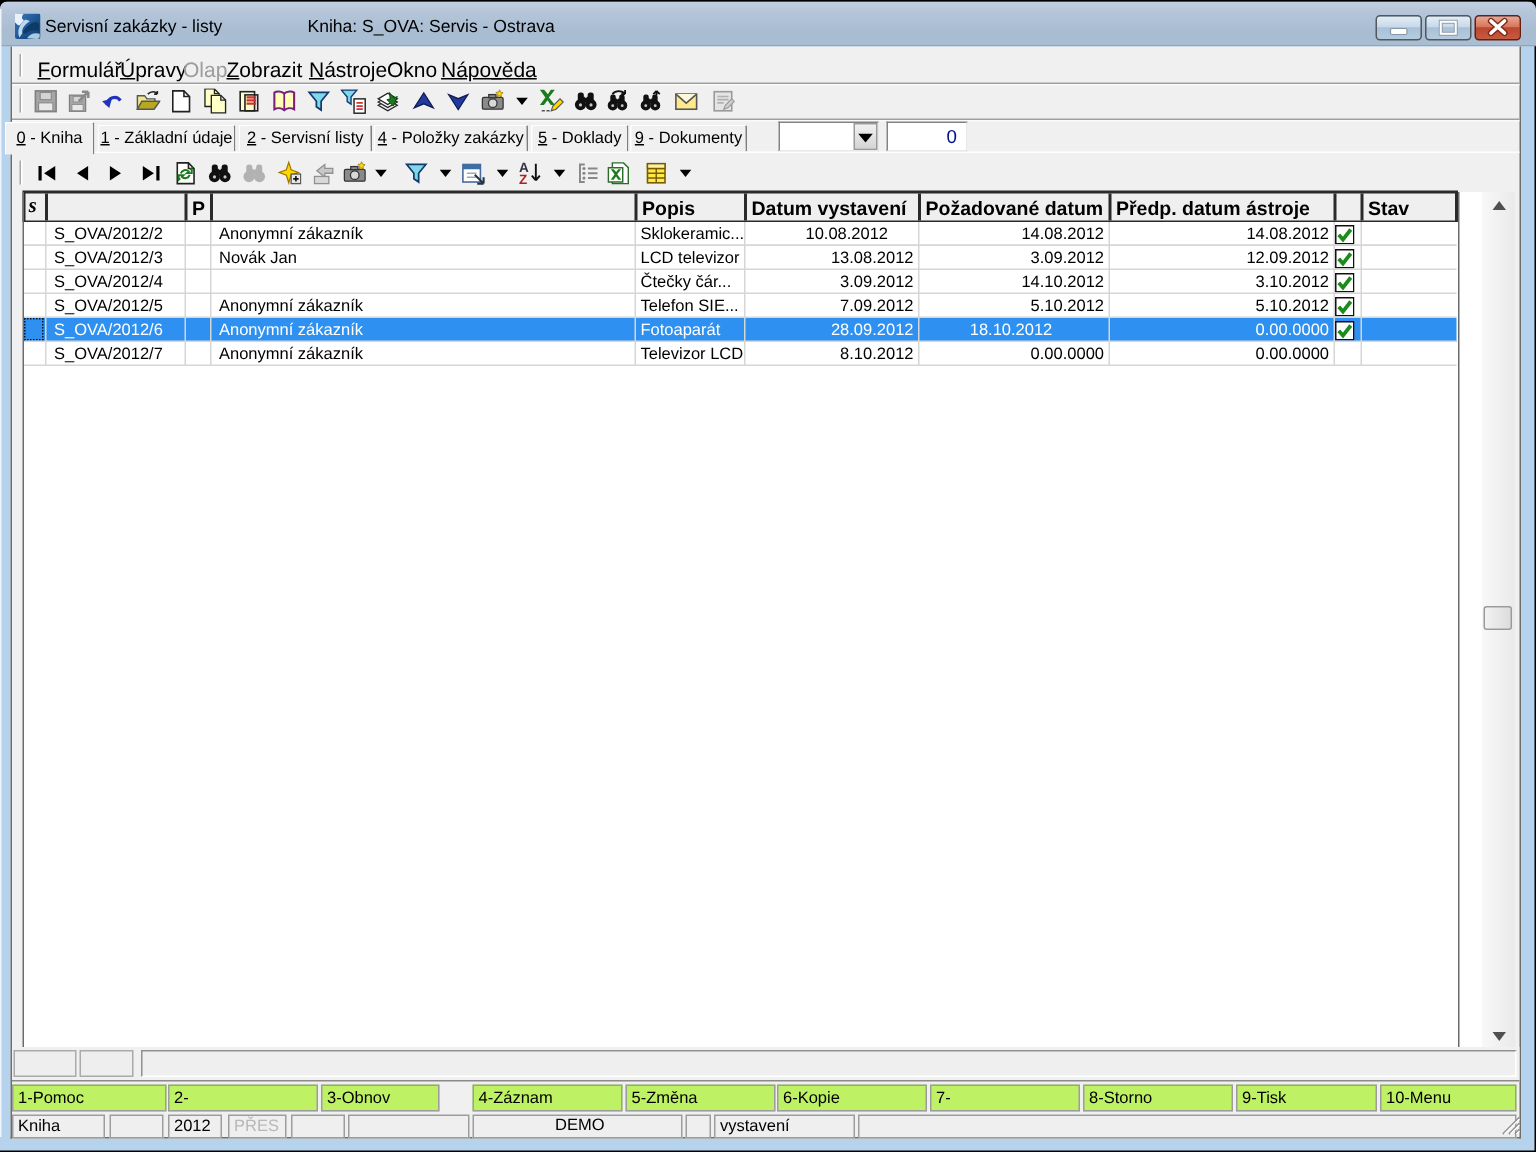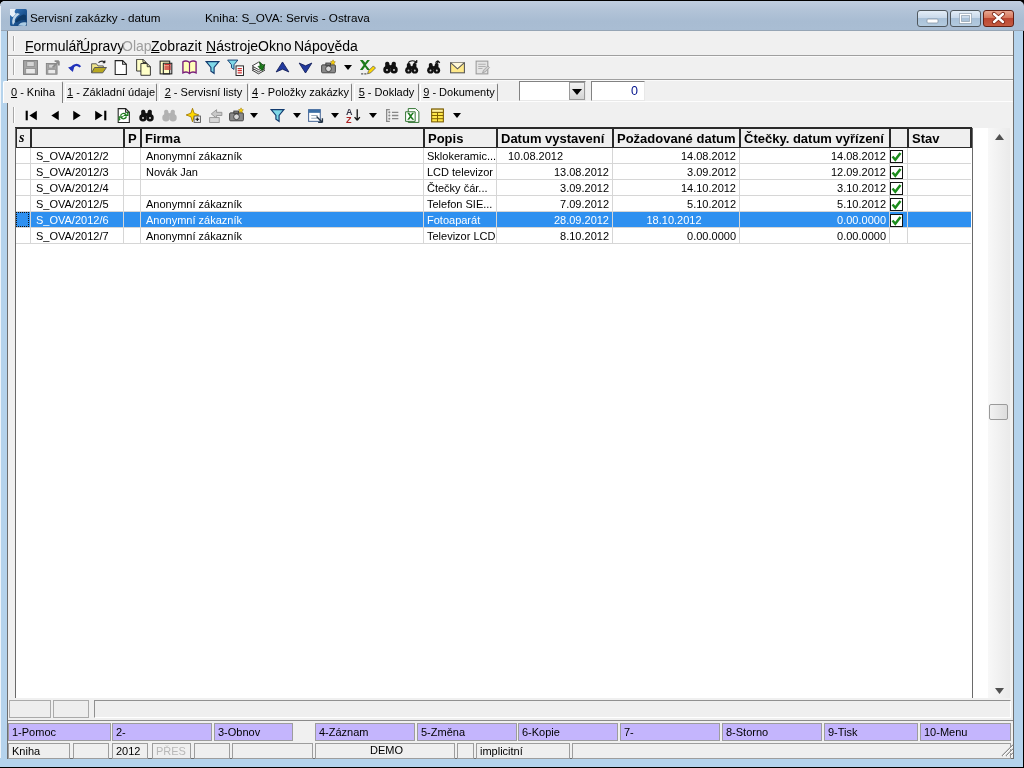--- a/index.html
+++ b/index.html
@@ -10,42 +10,42 @@
 #title{position:absolute;left:0;top:1px;width:1024px;height:30px;border-radius:5px 5px 0 0;
  background:linear-gradient(180deg,#c0cee0 0%,#b3c4d8 30%,#a8bcd2 70%,#a9bdd3 100%);
  border-bottom:1px solid #96a5b5}
 #content{position:absolute;left:7px;top:31px;width:1007px;height:728px;background:#f0f0f0;border:1px solid #6e6e6e;border-top:none}
 .t11{font-size:14px;color:#000}
 .grip{position:absolute;width:2px;border-left:1px solid #a8a8a8;border-right:1px solid #fff}
 .winbtn{position:absolute;top:10px;height:17px;border-radius:3px;border:1px solid #50585e}
 .tab{position:absolute;background:#f0f0f0;border-top:1px solid #fff;border-left:1px solid #fff;border-right:1px solid #7e7e7e;border-radius:2px 2px 0 0;font-size:11px;text-align:center;white-space:nowrap;overflow:hidden}
 .cell{position:absolute;font-size:11px;line-height:16px;white-space:nowrap;overflow:hidden}
 .hcell{position:absolute;font-size:13px;font-weight:bold;line-height:17px;white-space:nowrap;overflow:hidden;color:#000}
-.fkey{position:absolute;top:723px;height:18px;background:#c4b5fd;border:1px solid #9d9d9d;font-size:11px;line-height:16px;padding-left:3px;color:#000}
+.fkey{position:absolute;top:723px;height:18px;background:#bef264;border:1px solid #9d9d9d;font-size:11px;line-height:16px;padding-left:3px;color:#000}
 .sbox{position:absolute;top:743px;height:16px;background:#efefef;border:1px solid #9d9d9d;font-size:11px;line-height:14px;padding-left:3px;color:#000}
 .gline{position:absolute;background:#d6d6d6}
 </style></head><body>
 <div id="page">
 <div id="frame"></div>
 <div id="title"></div>
 <svg class="abs" style="left:10px;top:9px" width="17" height="17" viewBox="0 0 17 17">
 <defs>
         <linearGradient id="ig" x1="0" y1="0" x2="1" y2="1">
           <stop offset="0" stop-color="#3a7cc0"></stop>
           <stop offset="0.55" stop-color="#1c5491"></stop>
           <stop offset="1" stop-color="#123c6e"></stop>
         </linearGradient>
       </defs>
 <rect x="0" y="0" width="17" height="17" rx="1.5" fill="url(#ig)"></rect>
 <path d="M0 0h6C4 2 4.5 4 6 4.5L3 8C1.5 8 0.5 6 0 6z" fill="#e9f2fa"></path>
 <path d="M10 5c-3 2-6 5-5 8l-2 3c-2-4 0-9 4-12z" fill="#d2e4f2" opacity="0.9"></path>
 <path d="M5 13c2-4.5 6-7 9-7.5l2 1v5c-3-1-7 0-9 2z" fill="#0e3a68"></path>
 <path d="M8 16.5c2-3 5-4 8.5-3v1.5a2 2 0 0 1-2 2z" fill="#aacbe4"></path>
 </svg>
-<div class="abs" style="font-size:11.7px;color:#000;left:30px;top:11px">Servisní zakázky - datum</div>
+<div class="abs" style="font-size:11.7px;color:#000;left:30px;top:11px">Servisní zakázky - listy</div>
 <div class="abs" style="font-size:11.7px;color:#000;left:205px;top:11px">Kniha: S_OVA: Servis - Ostrava</div>
 <div class="winbtn" style="left:917px;width:31px;background:linear-gradient(180deg,#e3edf7 0%,#c9d9ea 45%,#a9c1d8 50%,#b4cbdf 100%)">
 <svg width="29" height="15" viewBox="0 0 29 15">
         <rect x="9" y="8" width="11" height="4" rx="1" fill="#fff" stroke="#8696a6" stroke-width="0.8"></rect>
       </svg></div>
 <div class="winbtn" style="left:950px;width:31px;background:linear-gradient(180deg,#e3edf7 0%,#c9d9ea 45%,#a9c1d8 50%,#b4cbdf 100%)">
 <svg width="29" height="15" viewBox="0 0 29 15">
         <rect x="9.5" y="3.5" width="10" height="8" fill="none" stroke="#8696a6" stroke-width="2.6"></rect>
         <rect x="9.5" y="3.5" width="10" height="8" fill="none" stroke="#fff" stroke-width="1.4"></rect>
       </svg></div>
@@ -56,21 +56,21 @@
       </svg></div>
 <div id="content"></div>
 <div class="abs" style="left:0;top:6px;width:1px;height:752px;background:#eef4fa"></div>
 <div class="grip" style="left:13px;top:36px;height:15px"></div>
 <div class="abs t11" style="left:25px;top:38px;"><u>F</u>ormulář</div>
 <div class="abs t11" style="left:80px;top:38px;"><u>Ú</u>pravy</div>
 <div class="abs t11" style="left:122px;top:38px;color:#9d9d9d">Olap</div>
 <div class="abs t11" style="left:151px;top:38px;"><u>Z</u>obrazit</div>
 <div class="abs t11" style="left:206px;top:38px;"><u>N</u>ástroje</div>
 <div class="abs t11" style="left:258px;top:38px;">Okno</div>
-<div class="abs t11" style="left:294px;top:38px;">Nápo<u>v</u>ěda</div>
+<div class="abs t11" style="left:294px;top:38px;text-decoration:underline;">Nápo<u>v</u>ěda</div>
 <div class="abs" style="left:8px;top:55px;width:1005px;height:1px;background:#9f9f9f"></div>
 <div class="abs" style="left:8px;top:56px;width:1005px;height:1px;background:#fafafa"></div>
 <div class="abs" style="left:8px;top:79px;width:1005px;height:1px;background:#9f9f9f"></div>
 <div class="abs" style="left:8px;top:80px;width:1005px;height:1px;background:#fafafa"></div>
 <svg width="0" height="0" style="position:absolute">
       <defs>
 <g id="floppy">
           <rect x="1.5" y="1.5" width="13" height="13" fill="#a6a6a6" stroke="#7f7f7f"></rect>
           <rect x="4.5" y="2.5" width="7" height="4.5" fill="#d4d4d4" stroke="#8a8a8a" stroke-width="0.7"></rect>
           <rect x="3.5" y="9" width="9" height="5" fill="#e9e9e9" stroke="#8a8a8a" stroke-width="0.7"></rect>
@@ -303,36 +303,35 @@
 <svg class="abs" style="left:453px;top:113px" width="8" height="5" viewBox="0 0 8 5">
       <path d="M0 0h8L4 5z" fill="#000"></path>
     </svg>
 <div class="abs" style="left:15px;top:128px;width:973px;height:570px;background:#fff"></div>
 <div class="abs" style="left:15px;top:127px;width:957px;height:21px;background:#efefef;border:2px solid #2a2a2a;border-bottom-width:1px"></div>
 <div class="hcell" style="left:19px;top:129px;font-family:'Liberation Serif',serif;font-style:italic;font-size:14px">s</div>
 <div class="abs" style="left:30px;top:129px;width:2px;height:18px;background:#2a2a2a"></div>
 <div class="abs" style="left:123px;top:129px;width:2px;height:18px;background:#2a2a2a"></div>
 <div class="hcell" style="left:128px;top:130px">P</div>
 <div class="abs" style="left:140px;top:129px;width:2px;height:18px;background:#2a2a2a"></div>
-<div class="hcell" style="left:145px;top:130px;width:277px">Firma</div>
 <div class="abs" style="left:423px;top:129px;width:2px;height:18px;background:#2a2a2a"></div>
 <div class="hcell" style="left:428px;top:130px;width:67px">Popis</div>
 <div class="abs" style="left:496px;top:129px;width:2px;height:18px;background:#2a2a2a"></div>
 <div class="hcell" style="left:501px;top:130px;width:110px">Datum vystavení</div>
 <div class="abs" style="left:612px;top:129px;width:2px;height:18px;background:#2a2a2a"></div>
 <div class="hcell" style="left:617px;top:130px;width:121px">Požadované datum</div>
 <div class="abs" style="left:739px;top:129px;width:2px;height:18px;background:#2a2a2a"></div>
-<div class="hcell" style="left:744px;top:130px;width:144px">Čtečky. datum vyřízení</div>
+<div class="hcell" style="left:744px;top:130px;width:144px">Předp. datum ástroje</div>
 <div class="abs" style="left:889px;top:129px;width:2px;height:18px;background:#2a2a2a"></div>
 <div class="abs" style="left:907px;top:129px;width:2px;height:18px;background:#2a2a2a"></div>
 <div class="hcell" style="left:912px;top:130px;width:59px">Stav</div>
 <div class="cell" style="left:36px;top:148px;width:85px;color:#000">S_OVA/2012/2</div>
 <div class="cell" style="left:146px;top:148px;width:275px;color:#000">Anonymní zákazník</div>
 <div class="cell" style="left:427px;top:148px;width:69px;color:#000">Sklokeramic...</div>
-<div class="cell" style="left:508px;top:148px;width:113px;text-align:left;color:#000">10.08.2012</div>
+<div class="cell" style="left:508px;top:148px;width:113px;text-align:center;color:#000">10.08.2012</div>
 <div class="cell" style="left:612px;top:148px;width:124px;text-align:right;color:#000">14.08.2012</div>
 <div class="cell" style="left:739px;top:148px;width:147px;text-align:right;color:#000">14.08.2012</div>
 <svg class="abs" style="left:890px;top:150px" width="13" height="13" viewBox="0 0 13 13">
       <rect x="0.5" y="0.5" width="12" height="12" fill="#fff" stroke="#111"></rect>
       <path d="M2.5 6.5l2.8 3.2L10.5 3" fill="none" stroke="#1b8c1b" stroke-width="2.5"></path>
     </svg>
 <div class="cell" style="left:36px;top:164px;width:85px;color:#000">S_OVA/2012/3</div>
 <div class="cell" style="left:146px;top:164px;width:275px;color:#000">Novák Jan</div>
 <div class="cell" style="left:427px;top:164px;width:69px;color:#000">LCD televizor</div>
 <div class="cell" style="left:496px;top:164px;width:113px;text-align:right;color:#000">13.08.2012</div>
@@ -420,19 +419,19 @@
 <div class="fkey" style="left:824px;width:94px">9-Tisk</div>
 <div class="fkey" style="left:920px;width:91px">10-Menu</div>
 <div class="sbox" style="left:8px;width:62px;">Kniha</div>
 <div class="sbox" style="left:73px;width:36px;"></div>
 <div class="sbox" style="left:112px;width:36px;">2012</div>
 <div class="sbox" style="left:152px;width:39px;color:#b8b8b8;">PŘES</div>
 <div class="sbox" style="left:194px;width:36px;"></div>
 <div class="sbox" style="left:232px;width:81px;"></div>
 <div class="sbox" style="left:315px;width:140px;"></div>
 <div class="sbox" style="left:457px;width:17px;"></div>
-<div class="sbox" style="left:476px;width:94px;">implicitní</div>
+<div class="sbox" style="left:476px;width:94px;">vystavení</div>
 <div class="sbox" style="left:572px;width:439px;"></div>
 <div class="sbox" style="left:315px;width:140px;text-align:center;border:none;background:none">DEMO</div>
 <svg class="abs" style="left:1001px;top:744px" width="13" height="13" viewBox="0 0 13 13">
       <path d="M12 1L1 12M12 5L5 12M12 9l-3 3" stroke="#8f8f8f" stroke-width="1.2"></path>
       <path d="M12 2L2 12M12 6L6 12M12 10l-2 2" stroke="#fdfdfd" stroke-width="1"></path>
     </svg>
 </div>
 </body></html>

